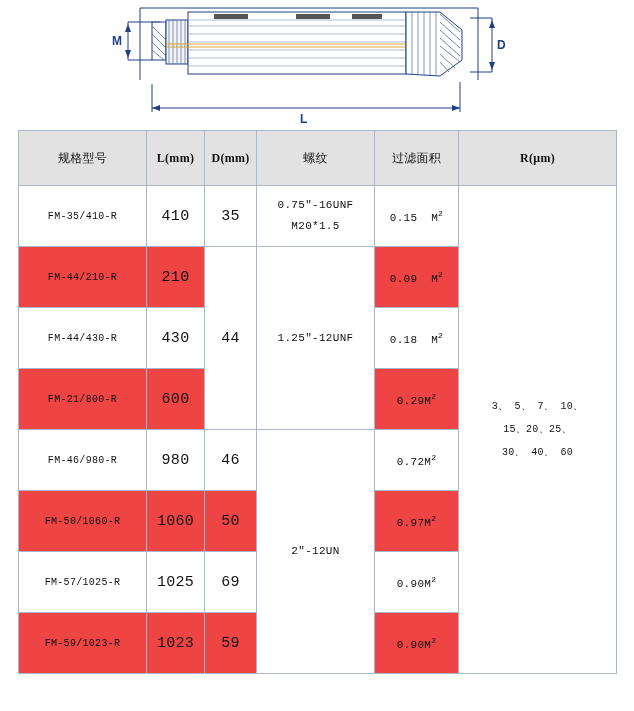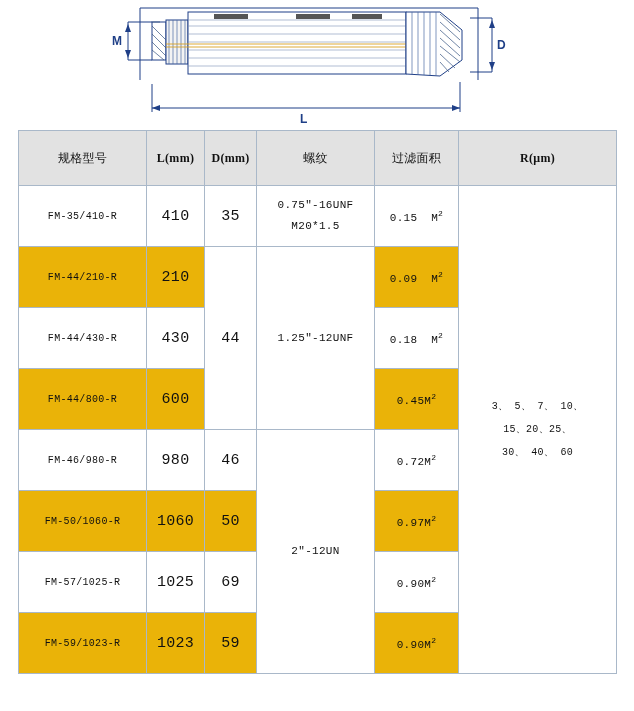--- a/index.html
+++ b/index.html
@@ -58,21 +58,21 @@
   }
   thead th.hdr-mono {
     font-family: Liberation Serif, serif;
     font-weight: bold;
   }
   tbody td {
     height: 58px;
     background: #ffffff;
   }
   tbody tr.alt td.tinted {
-    background: #eab308;
+    background: #ef4444;
   }
   td.model { font-size: 10px; letter-spacing: 1px; }
   td.num { font-size: 15px; }
   td.thread { font-size: 11px; line-height: 1.9; }
   td.area { font-size: 11px; }
   td.rval { font-size: 10px; line-height: 2.3; }
   sup { font-size: 8px; vertical-align: super; }
 
   .col-model { width: 128px; }
   .col-l { width: 58px; }
@@ -240,24 +240,24 @@
       <tr>
         <td class="model">FM-44/430-R</td>
         <td class="num">430</td>
         <td class="area">
           <span>0.18</span>
           &nbsp;<span>M</span><sup>2</sup>
         </td>
       </tr>
 
       <tr class="alt">
-        <td class="model tinted">FM-44/800-R</td>
+        <td class="model tinted">FM-21/800-R</td>
         <td class="num tinted">600</td>
         <td class="area tinted">
-          <span>0.45</span><span>M</span><sup>2</sup>
+          <span>0.29</span><span>M</span><sup>2</sup>
         </td>
       </tr>
 
       <tr>
         <td class="model">FM-46/980-R</td>
         <td class="num">980</td>
         <td class="num">46</td>
         <td class="thread" rowspan="4">2"-12UN</td>
         <td class="area">
           <span>0.72</span><span>M</span><sup>2</sup>

